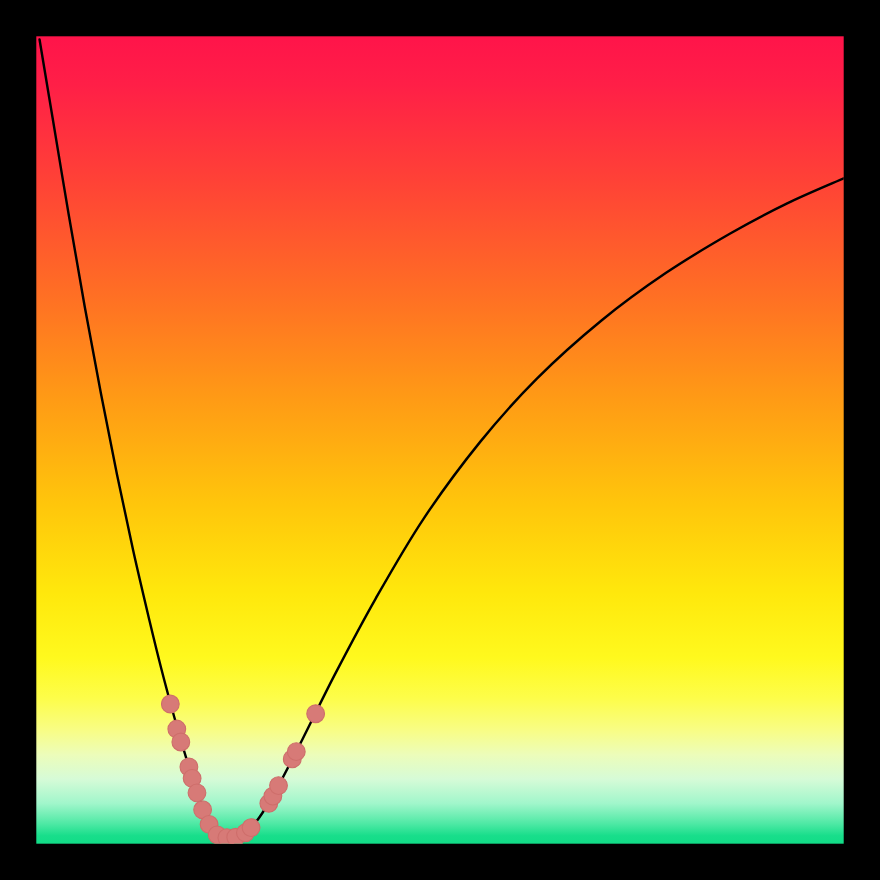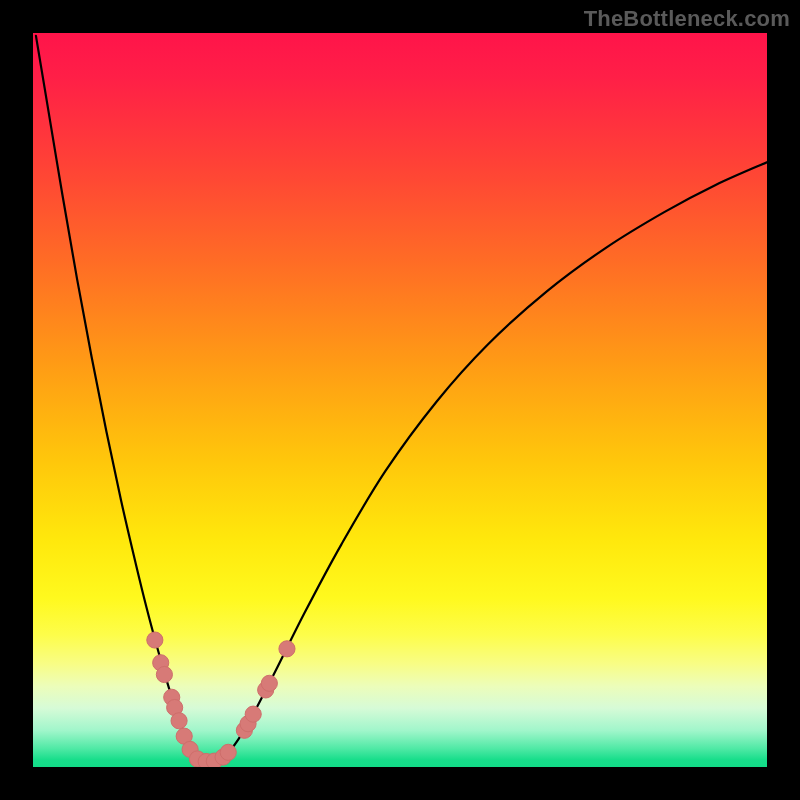--- a/index.html
+++ b/index.html
@@ -76,14 +76,13 @@
           <circle cx="195.24" cy="719.32" r="8.07" class="dot"></circle>
           <circle cx="211.39" cy="697.30" r="8.07" class="dot"></circle>
           <circle cx="215.06" cy="690.69" r="8.07" class="dot"></circle>
           <circle cx="220.20" cy="681.15" r="8.07" class="dot"></circle>
           <circle cx="232.68" cy="656.93" r="8.07" class="dot"></circle>
           <circle cx="236.35" cy="650.32" r="8.07" class="dot"></circle>
           <circle cx="253.96" cy="615.83" r="8.07" class="dot"></circle>
         </g>
     </svg>
   </div>
-  <div class="watermark">TheBottleneck.com</div>
 </div>
 
 </body></html>

